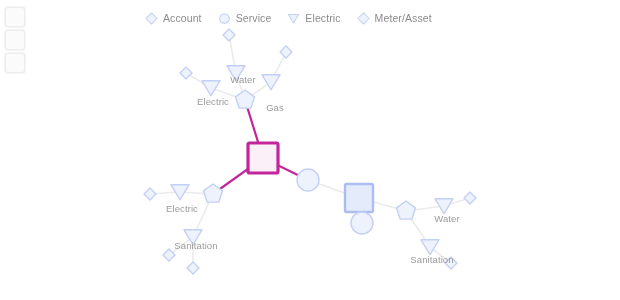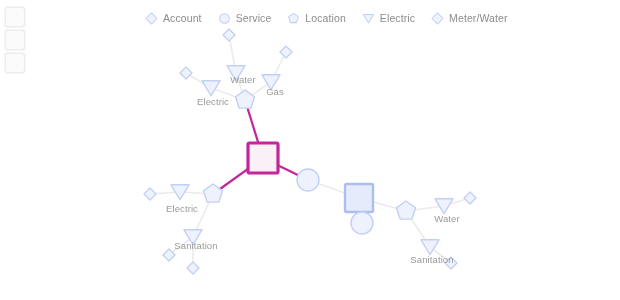--- a/index.html
+++ b/index.html
@@ -97,35 +97,29 @@
         <span class="legend-label">Account</span>
       </div>
       <div class="legend-item">
         <svg class="legend-glyph" viewBox="-7 -7 14 14">
           <circle cx="0" cy="0" r="5.2" fill="#eef2fd" stroke="#c3d0f5" stroke-width="1.1" stroke-linejoin="round"></circle>
         </svg>
         <span class="legend-label">Service</span>
       </div>
       <div class="legend-item">
         <svg class="legend-glyph" viewBox="-7 -7 14 14">
-          <polygon points="0,-5.5 5.23,-1.7 3.23,4.45 -3.23,4.45 -5.23,-1.7" fill="#eef2fd" stroke="#c3d0f5" stroke-width="1.1" stroke-linejoin="round"></polygon>
-        </svg>
-        <span class="legend-label">Location</span>
-      </div>
-      <div class="legend-item">
-        <svg class="legend-glyph" viewBox="-7 -7 14 14">
           <polygon points="-5.5,-4.4 5.5,-4.4 0,4.7299999999999995" fill="#eef2fd" stroke="#c3d0f5" stroke-width="1.1" stroke-linejoin="round"></polygon>
         </svg>
         <span class="legend-label">Electric</span>
       </div>
       <div class="legend-item">
         <svg class="legend-glyph" viewBox="-7 -7 14 14">
           <polygon points="0,-6 6,0 0,6 -6,0" fill="#eef2fd" stroke="#c3d0f5" stroke-width="1.1" stroke-linejoin="round"></polygon>
         </svg>
-        <span class="legend-label">Meter/Water</span>
+        <span class="legend-label">Meter/Asset</span>
       </div>
     </div>
 
   <svg id="graph" viewBox="0 0 620 300" xmlns="http://www.w3.org/2000/svg">
     <g id="edge-layer">
         <line x1="263" y1="158" x2="245" y2="100" stroke="#c2269a" stroke-width="2.2" stroke-linecap="round"></line>
         <line x1="263" y1="158" x2="213" y2="194" stroke="#c2269a" stroke-width="2.2" stroke-linecap="round"></line>
         <line x1="263" y1="158" x2="308" y2="180" stroke="#c2269a" stroke-width="2.2" stroke-linecap="round"></line>
         <line x1="245" y1="100" x2="236" y2="73" stroke="#ebebeb" stroke-width="1.6" stroke-linecap="round"></line>
         <line x1="245" y1="100" x2="271" y2="82" stroke="#ebebeb" stroke-width="1.6" stroke-linecap="round"></line>
@@ -166,21 +160,21 @@
         <circle cx="362" cy="223" r="11" fill="#eef2fd" stroke="#c3d0f5" stroke-width="1.4" stroke-linejoin="round"></circle>
         <polygon points="406,201 415.51,207.91 411.88,219.09 400.12,219.09 396.49,207.91" fill="#eef2fd" stroke="#c3d0f5" stroke-width="1.4" stroke-linejoin="round"></polygon>
         <polygon points="435,198.8 453,198.8 444,213.74" fill="#eef2fd" stroke="#c3d0f5" stroke-width="1.4" stroke-linejoin="round"></polygon>
         <polygon points="421,239.8 439,239.8 430,254.74" fill="#eef2fd" stroke="#c3d0f5" stroke-width="1.4" stroke-linejoin="round"></polygon>
         <polygon points="470,192 476,198 470,204 464,198" fill="#eef2fd" stroke="#c3d0f5" stroke-width="1.4" stroke-linejoin="round"></polygon>
         <polygon points="451,257 457,263 451,269 445,263" fill="#eef2fd" stroke="#c3d0f5" stroke-width="1.4" stroke-linejoin="round"></polygon>
       </g>
   </svg>
   <div id="label-layer" style="position:absolute;left:0;top:0;width:620px;height:300px;z-index:3;pointer-events:none;">
       <div class="node-label" style="left: 243px; top: 79px;">Water</div>
-      <div class="node-label" style="left: 275px; top: 91px;">Gas</div>
+      <div class="node-label" style="left: 275px; top: 107px;">Gas</div>
       <div class="node-label" style="left: 213px; top: 101px;">Electric</div>
       <div class="node-label" style="left: 182px; top: 208px;">Electric</div>
       <div class="node-label" style="left: 196px; top: 245px;">Sanitation</div>
       <div class="node-label" style="left: 447px; top: 218px;">Water</div>
       <div class="node-label" style="left: 432px; top: 259px;">Sanitation</div>
     </div>
 
 </div>
 
 </body></html>

